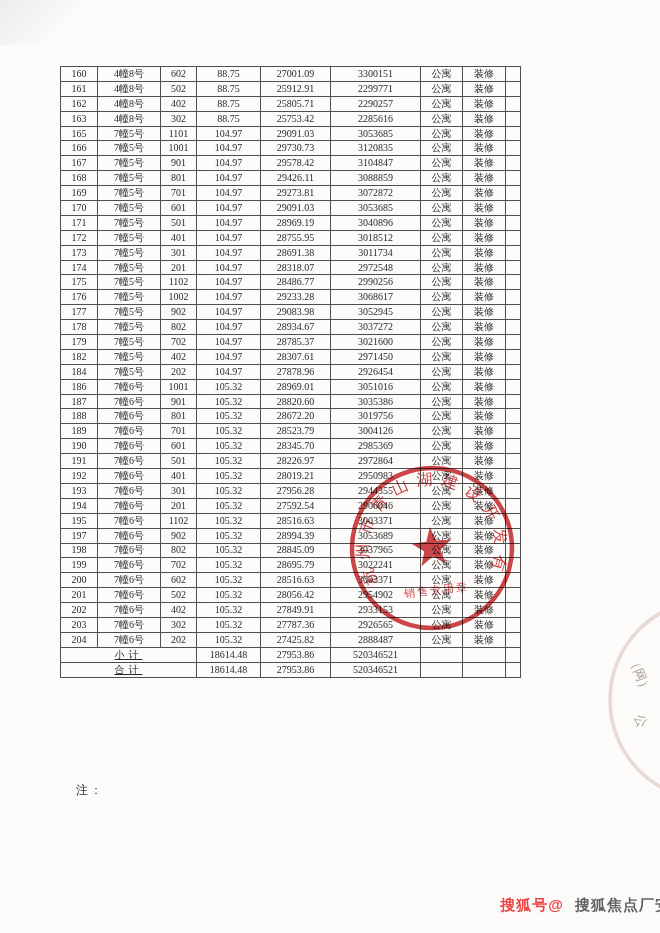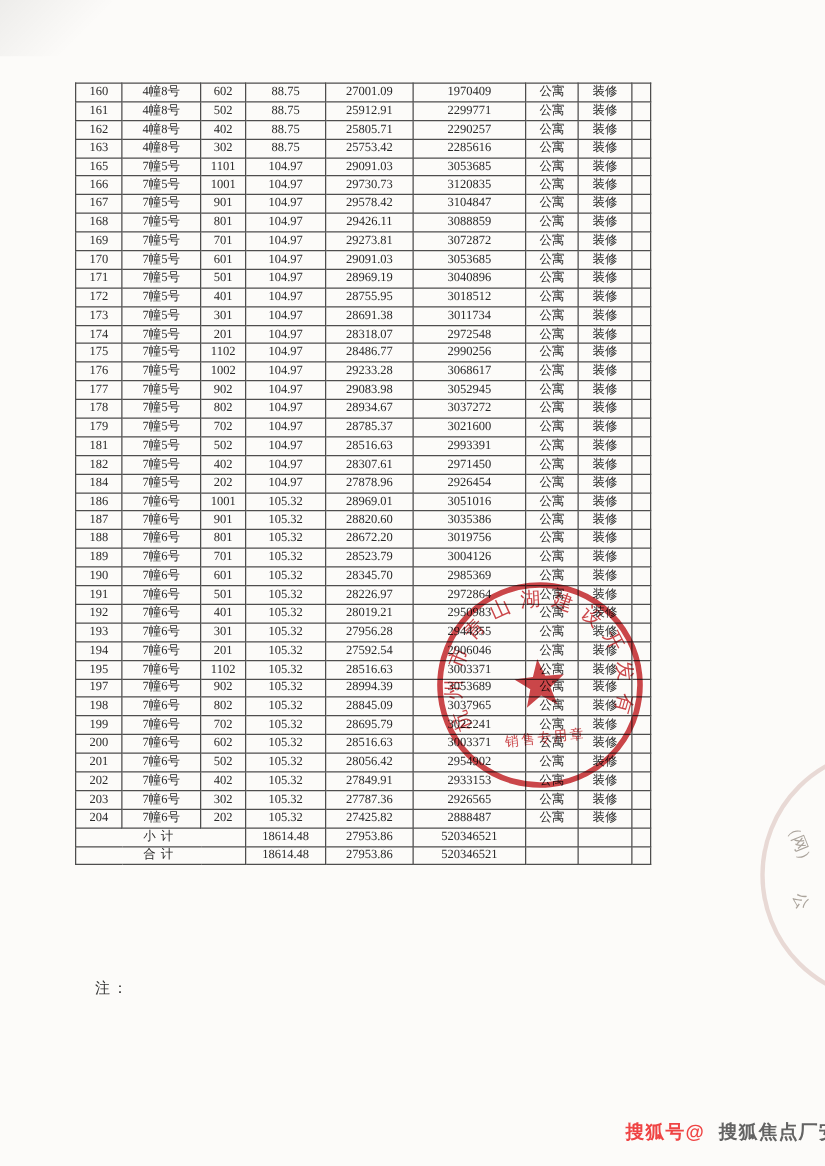--- a/index.html
+++ b/index.html
@@ -19,21 +19,21 @@
     position:absolute; left:60px; top:66px; width:460px;
     border-collapse:collapse; table-layout:fixed;
   }
   table.price td {
     border:1px solid #4e4e4e;
     font-size:10px; line-height:1; height:13.9px;
     padding:0; text-align:center; vertical-align:middle;
     white-space:nowrap; overflow:hidden;
     color:#2a2a2a;
   }
-  table.price td.lbl { letter-spacing:4px; }
+  table.price td.lbl { letter-spacing:4px;text-decoration:underline; }
   .note {
     position:absolute; left:76px; top:782px;
     font-size:12px; color:#333; letter-spacing:2px;
   }
   .seal {
     position:absolute; left:337px; top:453px;
     mix-blend-mode:multiply; opacity:0.85;
     transform:rotate(-6deg);
     pointer-events:none;
   }
@@ -76,21 +76,21 @@
         <col style="width:43px">
         <col style="width:15px">
     </colgroup>
     <tbody>
         <tr>
           <td>160</td>
           <td>4幢8号</td>
           <td>602</td>
           <td>88.75</td>
           <td>27001.09</td>
-          <td>1970409</td>
+          <td>3300151</td>
           <td>公寓</td>
           <td>装修</td>
           <td></td>
         </tr>
         <tr>
           <td>161</td>
           <td>4幢8号</td>
           <td>502</td>
           <td>88.75</td>
           <td>25912.91</td>
@@ -275,31 +275,20 @@
           <td>装修</td>
           <td></td>
         </tr>
         <tr>
           <td>179</td>
           <td>7幢5号</td>
           <td>702</td>
           <td>104.97</td>
           <td>28785.37</td>
           <td>3021600</td>
-          <td>公寓</td>
-          <td>装修</td>
-          <td></td>
-        </tr>
-        <tr>
-          <td>181</td>
-          <td>7幢5号</td>
-          <td>502</td>
-          <td>104.97</td>
-          <td>28516.63</td>
-          <td>2993391</td>
           <td>公寓</td>
           <td>装修</td>
           <td></td>
         </tr>
         <tr>
           <td>182</td>
           <td>7幢5号</td>
           <td>402</td>
           <td>104.97</td>
           <td>28307.61</td>

